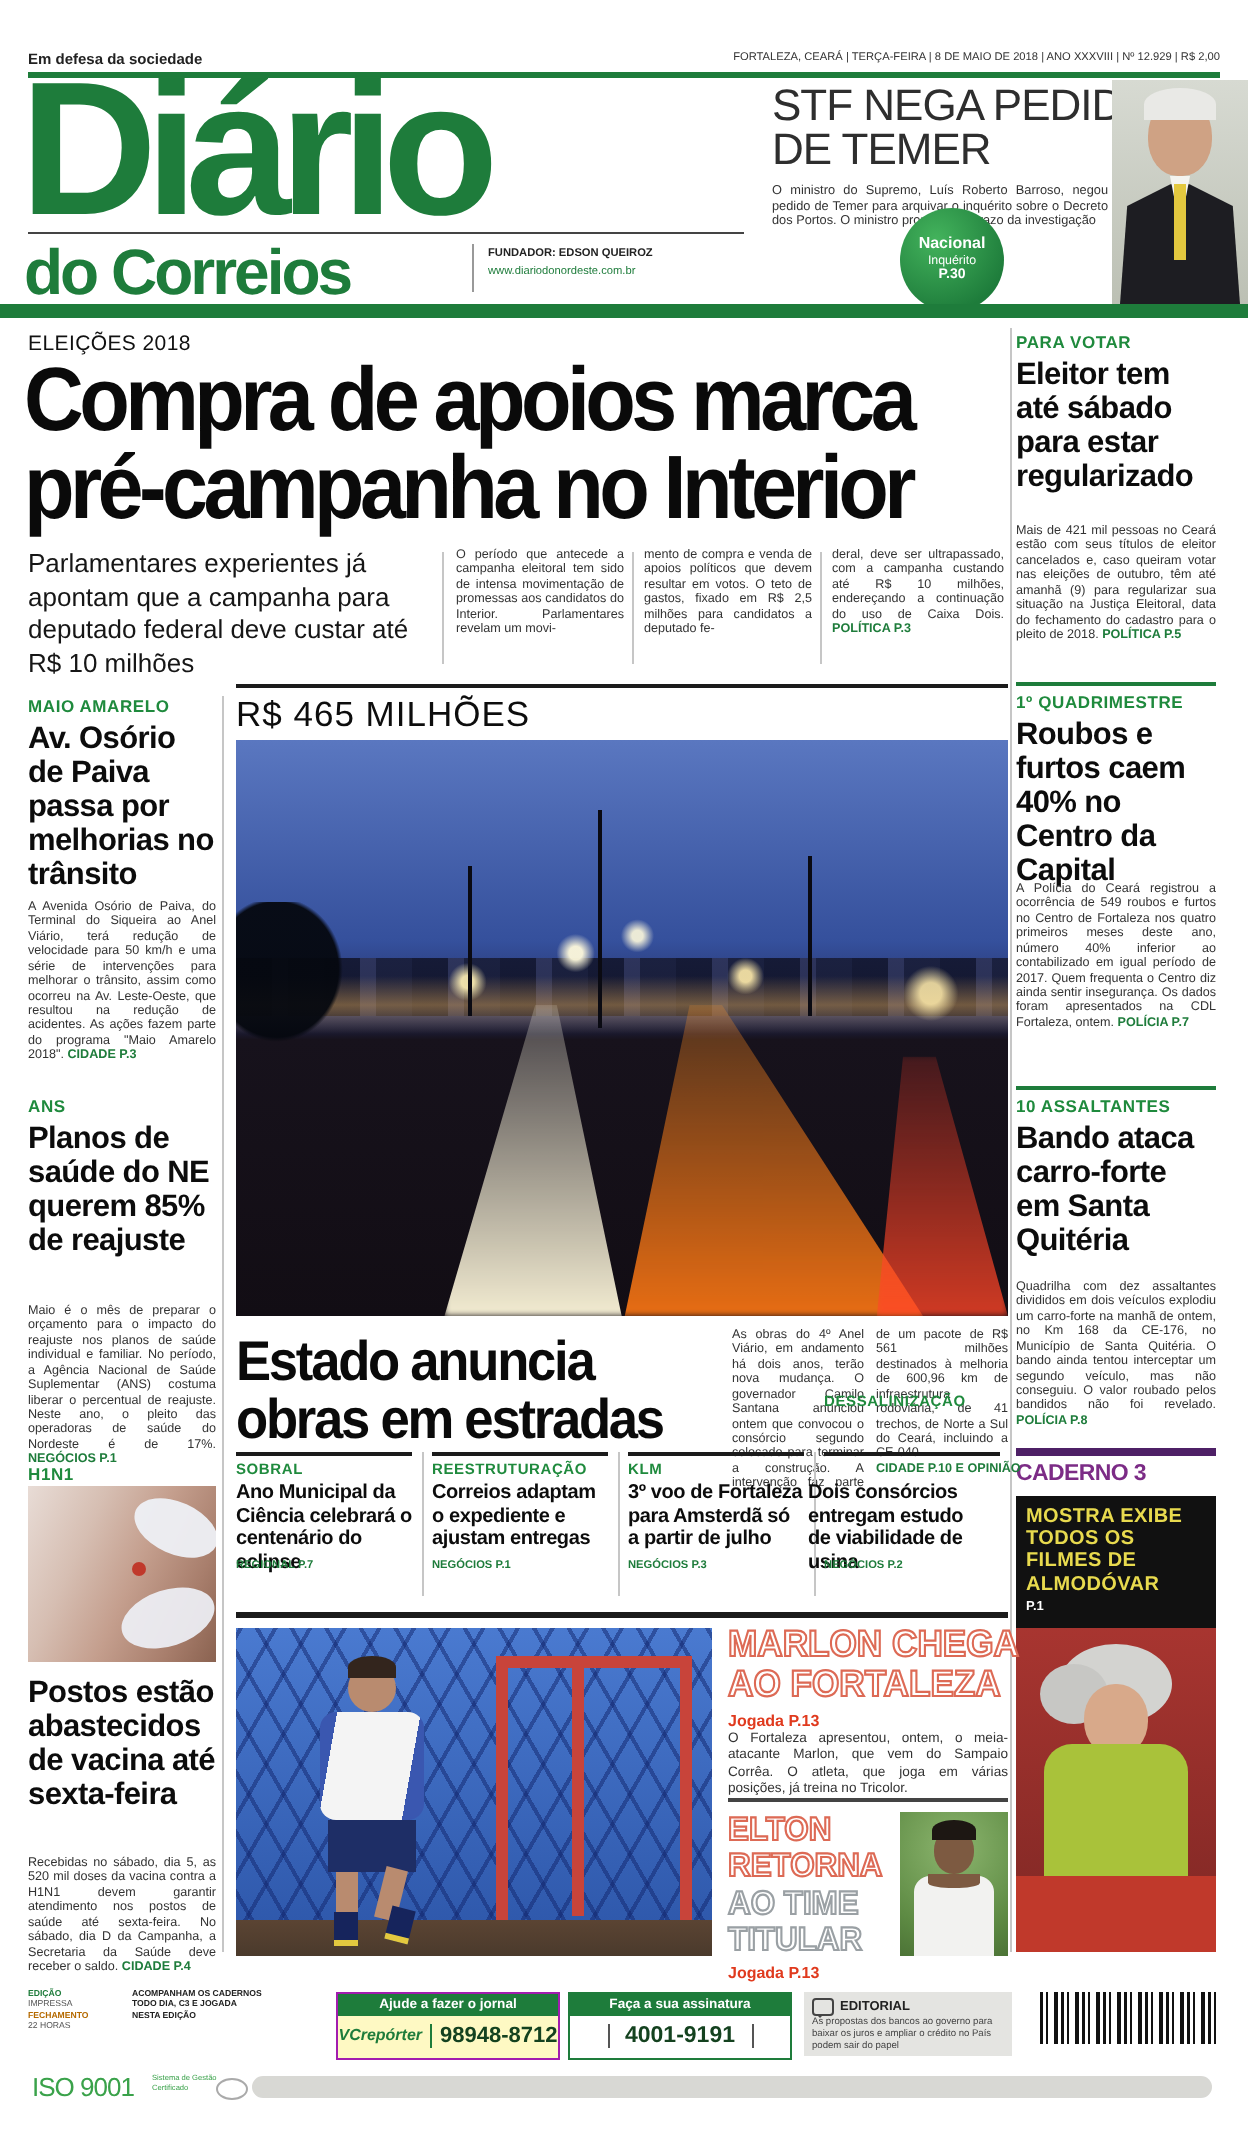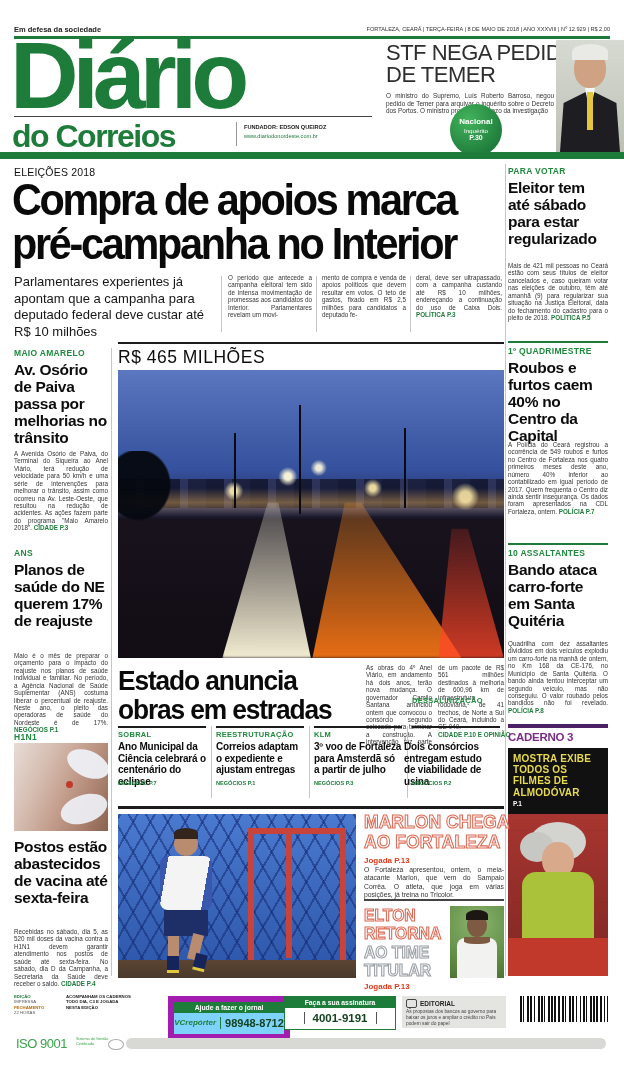--- a/index.html
+++ b/index.html
@@ -132,21 +132,21 @@
        repeating-linear-gradient(90deg,#111 0 1.5px,#fff 1.5px 3px,#111 3px 4px,#fff 4px 7px,#111 7px 9px,#fff 9px 10.5px);"></div>
 
   <div class="abs kick" style="left:14px;top:348px;">MAIO AMARELO</div>
   <div class="abs h-rail" style="left:14px;top:361px;width:94px;">Av. Osório de Paiva passa por melhorias no trânsito</div>
   <div class="abs tiny" style="left:14px;top:450px;width:94px;">
     <span>A Avenida Osório de Paiva, do Terminal do Siqueira ao Anel Viário, terá redução de velocidade para 50 km/h e uma série de intervenções para melhorar o trânsito, assim como ocorreu na Av. Leste-Oeste, que resultou na redução de acidentes. As ações fazem parte do programa "Maio Amarelo 2018".</span>
     <span class="tag">CIDADE P.3</span>
   </div>
 
   <div class="abs kick" style="left:14px;top:548px;">ANS</div>
-  <div class="abs h-rail" style="left:14px;top:561px;width:94px;">Planos de saúde do NE querem 17% de reajuste</div>
+  <div class="abs h-rail" style="left:14px;top:561px;width:94px;">Planos de saúde do NE querem 85% de reajuste</div>
   <div class="abs tiny" style="left:14px;top:652px;width:94px;">
     <span>Maio é o mês de preparar o orçamento para o impacto do reajuste nos planos de saúde individual e familiar. No período, a Agência Nacional de Saúde Suplementar (ANS) costuma liberar o percentual de reajuste. Neste ano, o pleito das operadoras de saúde do Nordeste é de 17%.</span>
     <span class="tag">NEGÓCIOS P.1</span>
   </div>
 
   <div class="abs kick" style="left:14px;top:732px;">H1N1</div>
   <div class="abs photo" style="left:14px;top:743px;width:94px;height:88px;
        background:linear-gradient(115deg,#e8dcd6 0%,#d6beb2 30%,#c49e8d 55%,#a87e6c 80%,#8a6250 100%);">
     <div class="abs" style="left:52px;top:8px;width:44px;height:26px;border-radius:50%;background:rgba(238,240,246,.95);transform:rotate(24deg);"></div>
     <div class="abs" style="left:46px;top:52px;width:48px;height:28px;border-radius:50%;background:rgba(238,240,246,.92);transform:rotate(-18deg);"></div>
@@ -270,21 +270,21 @@
     <div>IMPRESSA</div>
     <div style="color:#b56a00;font-weight:bold;">FECHAMENTO</div>
     <div>22 HORAS</div>
   </div>
   <div class="abs micro" style="left:66px;top:994px;width:94px;font-weight:bold;color:#222;">
     <div>ACOMPANHAM OS CADERNOS</div>
     <div>TODO DIA, C3 E JOGADA</div>
     <div>NESTA EDIÇÃO</div>
   </div>
 
-  <div class="abs" style="left:168px;top:996px;width:110px;height:32px;border:6px solid #a21caf;background:#7dd3fc;">
+  <div class="abs" style="left:168px;top:996px;width:110px;height:32px;border:1px solid #a21caf;background:#fef9c3;">
     <div class="boxhdr">Ajude a fazer o jornal</div>
     <div style="display:flex;align-items:center;justify-content:center;height:19px;gap:4px;">
       <span style="font-size:8px;font-weight:bold;font-style:italic;color:#1e7c3b;">VCrepórter</span>
       <span style="width:1px;height:12px;background:#1e7c3b;"></span>
       <span style="font-size:11px;font-weight:bold;color:#14421f;">98948-8712</span>
     </div>
   </div>
 
   <div class="abs" style="left:284px;top:996px;width:110px;height:32px;border:1px solid #1e7c3b;background:#fff;">
     <div class="boxhdr">Faça a sua assinatura</div>

